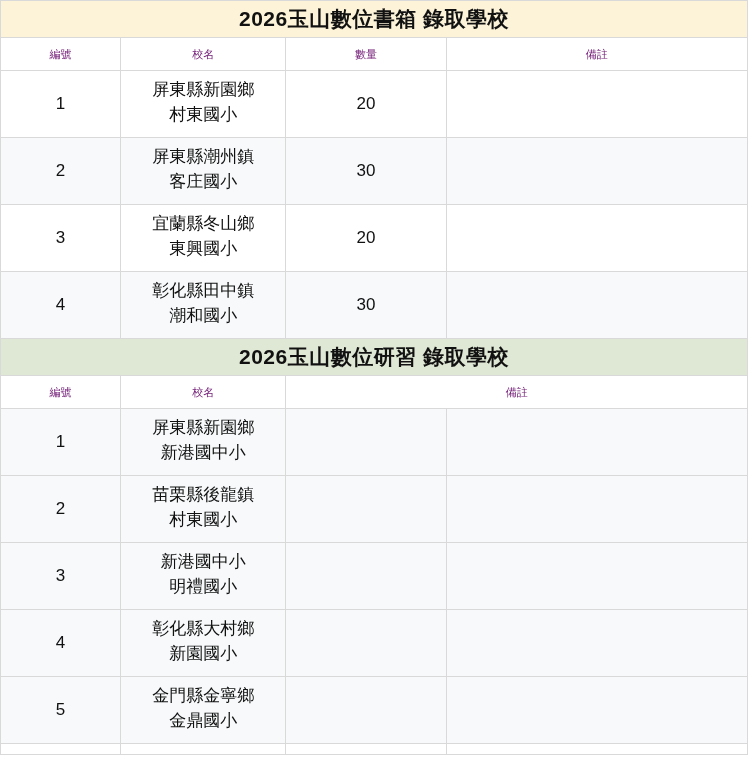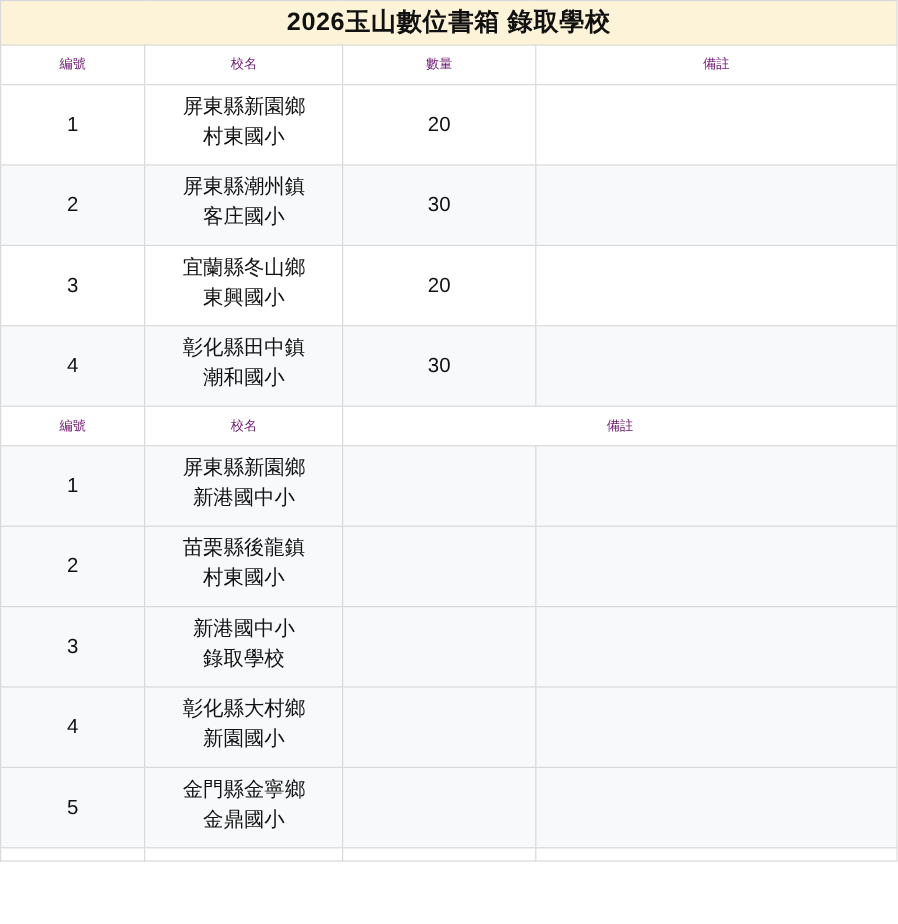--- a/index.html
+++ b/index.html
@@ -128,20 +128,23 @@
     <tr class="data-row alt">
       <td class="cell-num">4</td>
       <td class="cell-school">
         <span>彰化縣田中鎮</span>
         <span>潮和國小</span>
       </td>
       <td class="cell-num">30</td>
       <td></td>
     </tr>
 
+    <tr class="title-row green">
+      <td colspan="4">2026玉山數位研習 錄取學校</td>
+    </tr>
     <tr class="head-row">
       <td>編號</td>
       <td>校名</td>
       <td colspan="2">備註</td>
     </tr>
 
     <tr class="data-row alt">
       <td class="cell-num">1</td>
       <td class="cell-school">
         <span>屏東縣新園鄉</span>
@@ -158,21 +161,21 @@
         <span>村東國小</span>
       </td>
       <td></td>
       <td></td>
     </tr>
 
     <tr class="data-row alt">
       <td class="cell-num">3</td>
       <td class="cell-school">
         <span>新港國中小</span>
-        <span>錄取學校</span>
+        <span>明禮國小</span>
       </td>
       <td></td>
       <td></td>
     </tr>
 
     <tr class="data-row alt">
       <td class="cell-num">4</td>
       <td class="cell-school">
         <span>彰化縣大村鄉</span>
         <span>新園國小</span>

